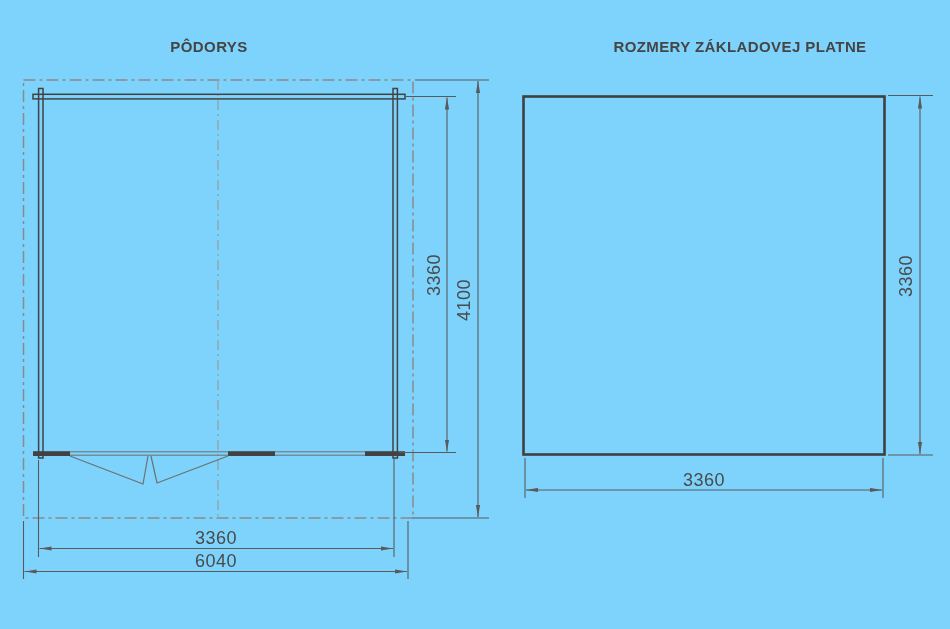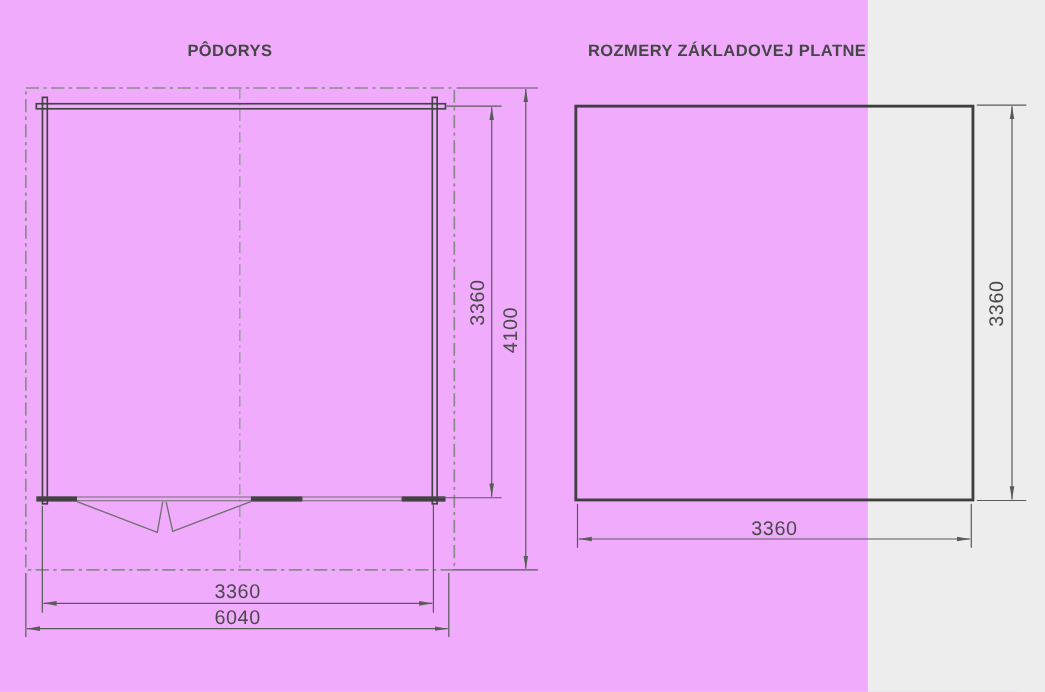--- a/index.html
+++ b/index.html
@@ -2,37 +2,37 @@
 <html><head>
 <meta charset="utf-8">
 <style>
   html,body{margin:0;padding:0;}
   body{
     width:950px;height:629px;
     background:#ededed;
     font-family:"Liberation Sans", sans-serif;
     overflow:hidden;
   }
-  .canvas{position:relative;width:789px;height:629px;background:#f0abfc;}
+  .canvas{position:relative;width:950px;height:629px;background:#7dd3fc;}
   svg.drawing{position:absolute;left:0;top:0;}
   .panel-title{
     position:absolute;
     transform:translate(-50%,-50%);
     font-size:15px;font-weight:bold;color:#454545;
     letter-spacing:.4px;white-space:nowrap;
   }
   .dim-label{
     position:absolute;
     transform:translate(-50%,-50%);
     font-size:18px;color:#4a4a4a;
     letter-spacing:.5px;white-space:nowrap;line-height:1;
   }
   .dim-label.vertical{transform:translate(-50%,-50%) rotate(-90deg);}
   #title-left{left:209px;top:46px;}
-  #title-right{left:661px;top:46px;}
+  #title-right{left:740px;top:46px;}
   #lbl-left-inner-h{left:434px;top:275px;}
   #lbl-left-outer-h{left:464px;top:300px;}
   #lbl-left-inner-w{left:216px;top:538px;}
   #lbl-left-outer-w{left:216px;top:561px;}
   #lbl-right-w{left:704px;top:480px;}
   #lbl-right-h{left:906px;top:276px;}
 </style>
 </head>
 <body>
 

